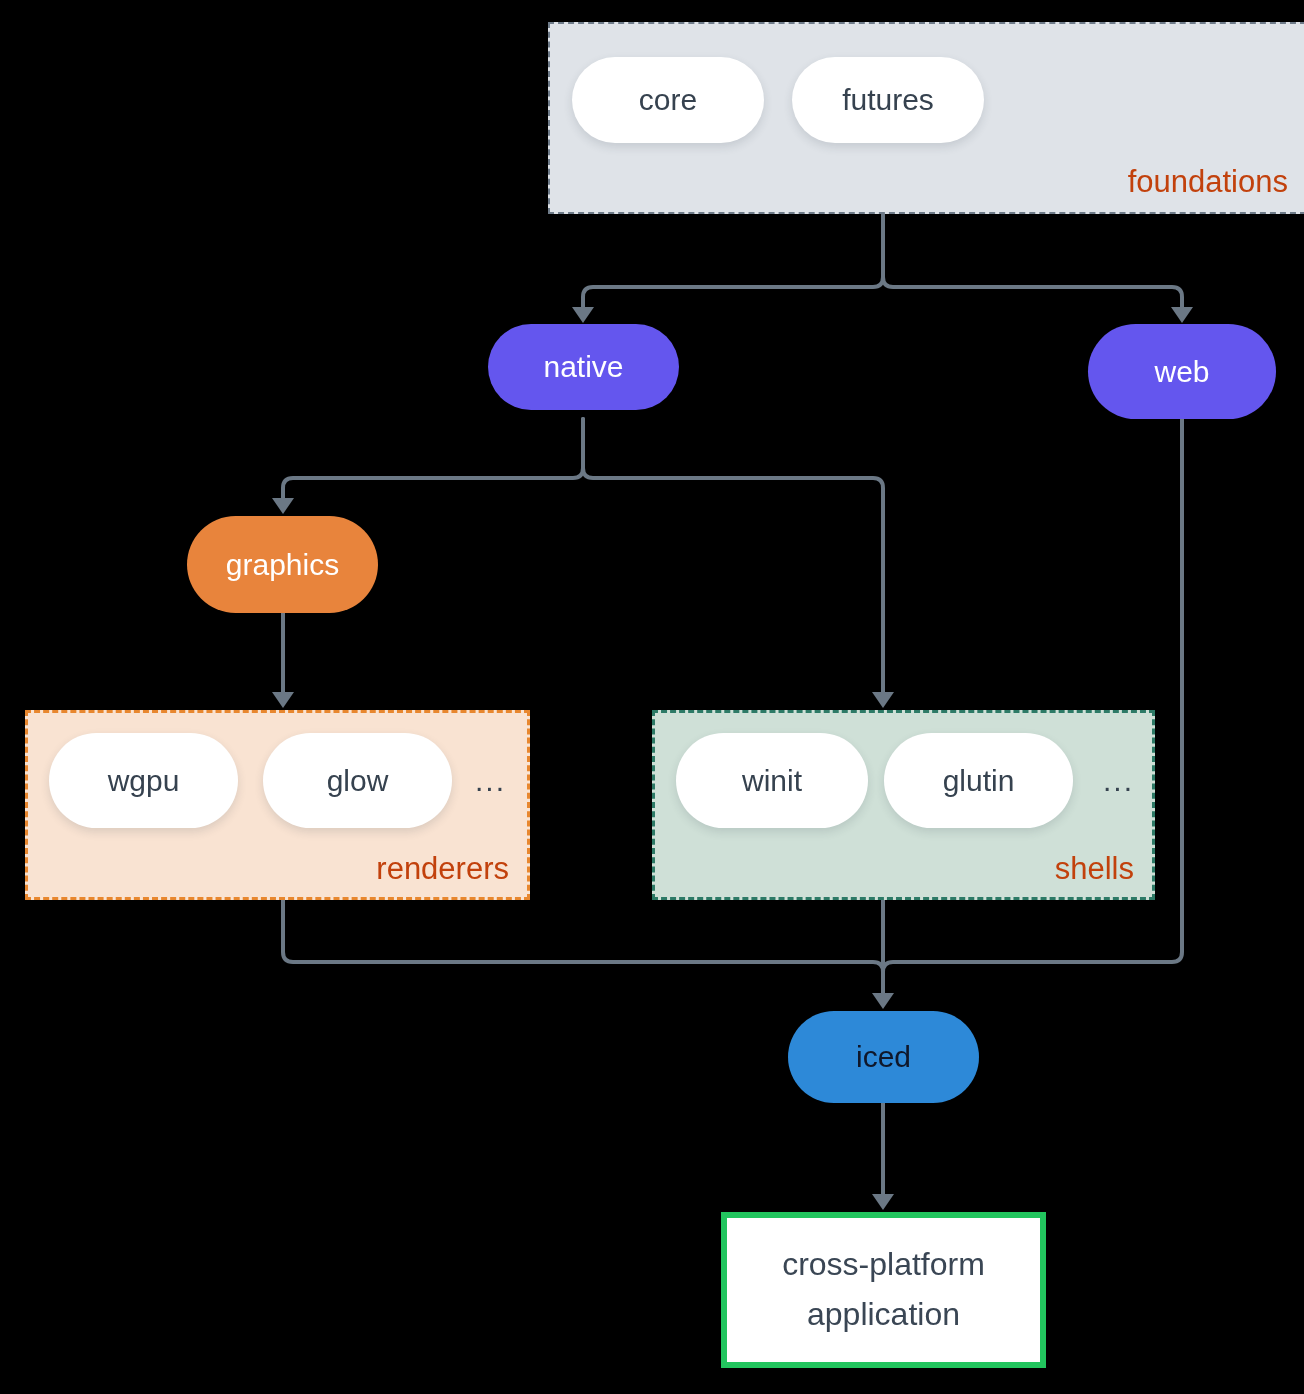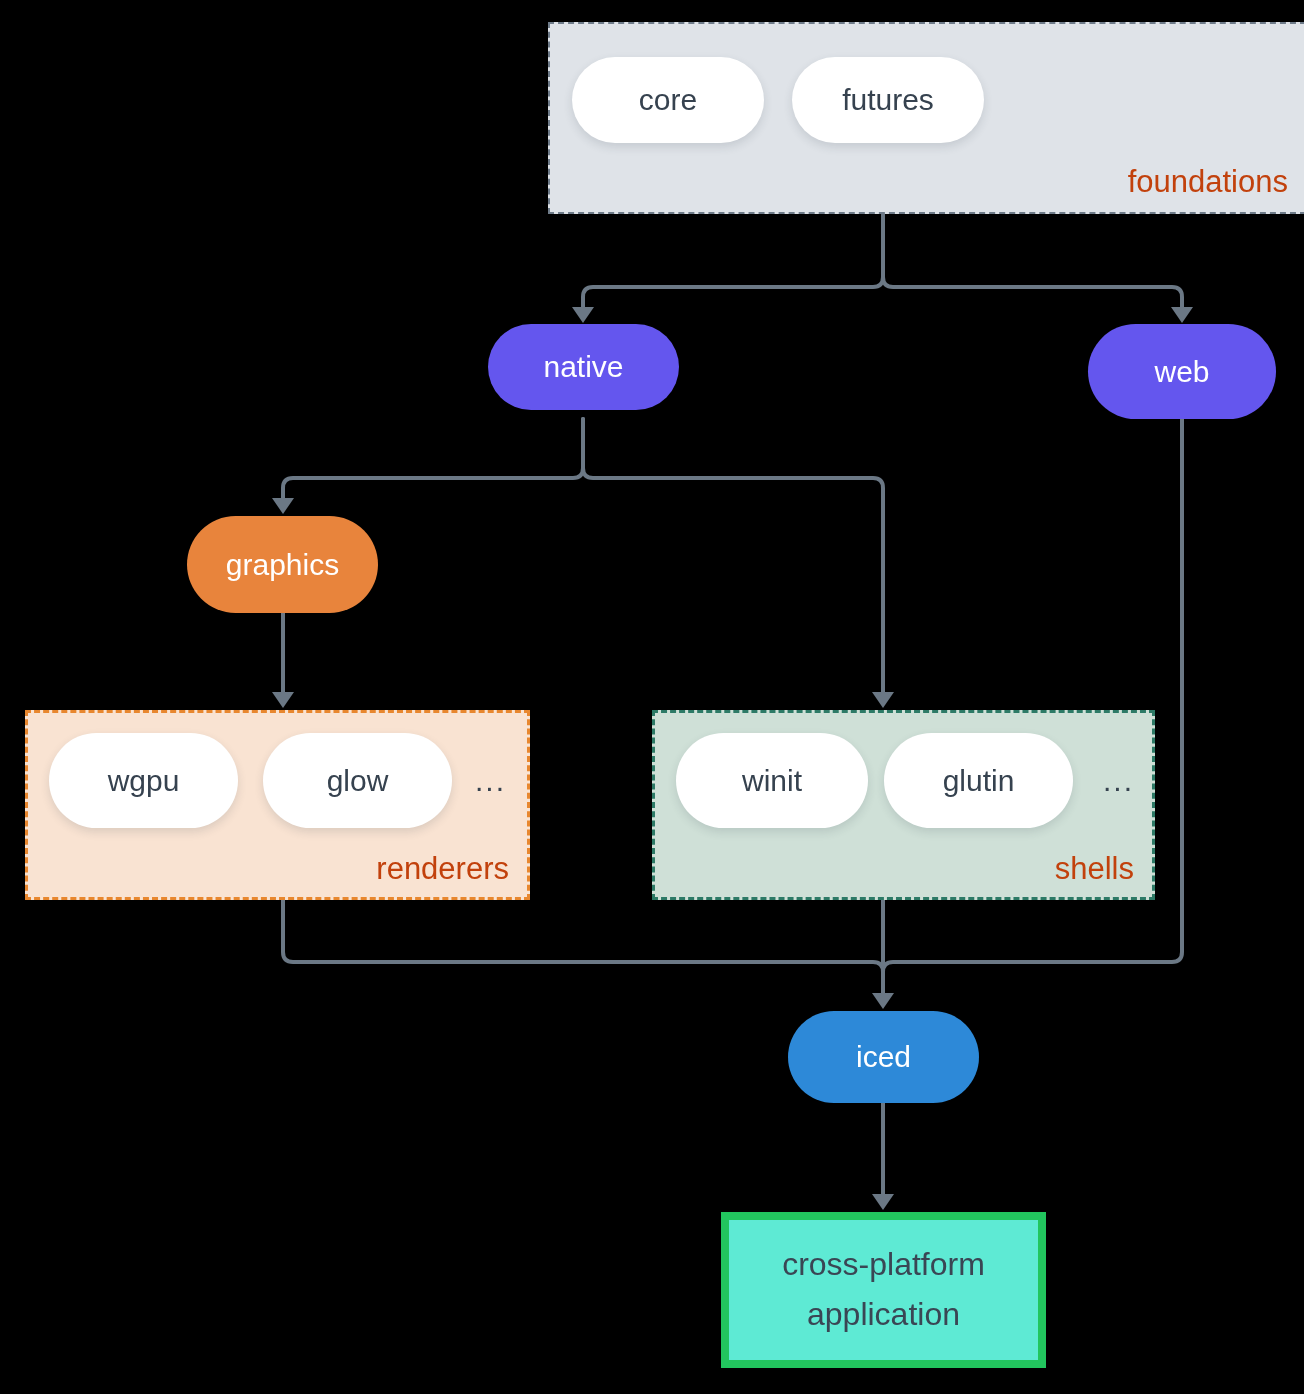--- a/index.html
+++ b/index.html
@@ -46,21 +46,21 @@
   .pill.purple {
     background: #6456ee;
     color: #ffffff;
   }
   .pill.orange {
     background: #e8843c;
     color: #ffffff;
   }
   .pill.blue {
     background: #2d89d8;
-    color: #ffffff;
+    color: #0f172a;
   }
   .foundations {
     left: 548px; top: 22px;
     width: 758px; height: 192px;
     background: #dfe3e8;
     border: 2px dashed #6f7c8a;
   }
   .renderers {
     left: 25px; top: 710px;
     width: 505px; height: 190px;
@@ -80,22 +80,22 @@
     font-size: 30px;
     letter-spacing: 2px;
     line-height: 95px;
     height: 95px;
   }
   .app-box {
     position: absolute;
     left: 721px; top: 1212px;
     width: 325px; height: 156px;
     box-sizing: border-box;
-    background: #5eead4;
-    border: 8px solid #22c55e;
+    background: #ffffff;
+    border: 6px solid #22c55e;
     color: #3a4654;
     font-size: 32px;
     line-height: 1.55;
     display: flex;
     align-items: center;
     justify-content: center;
     text-align: center;
     padding: 13px 24px;
   }
 </style>

